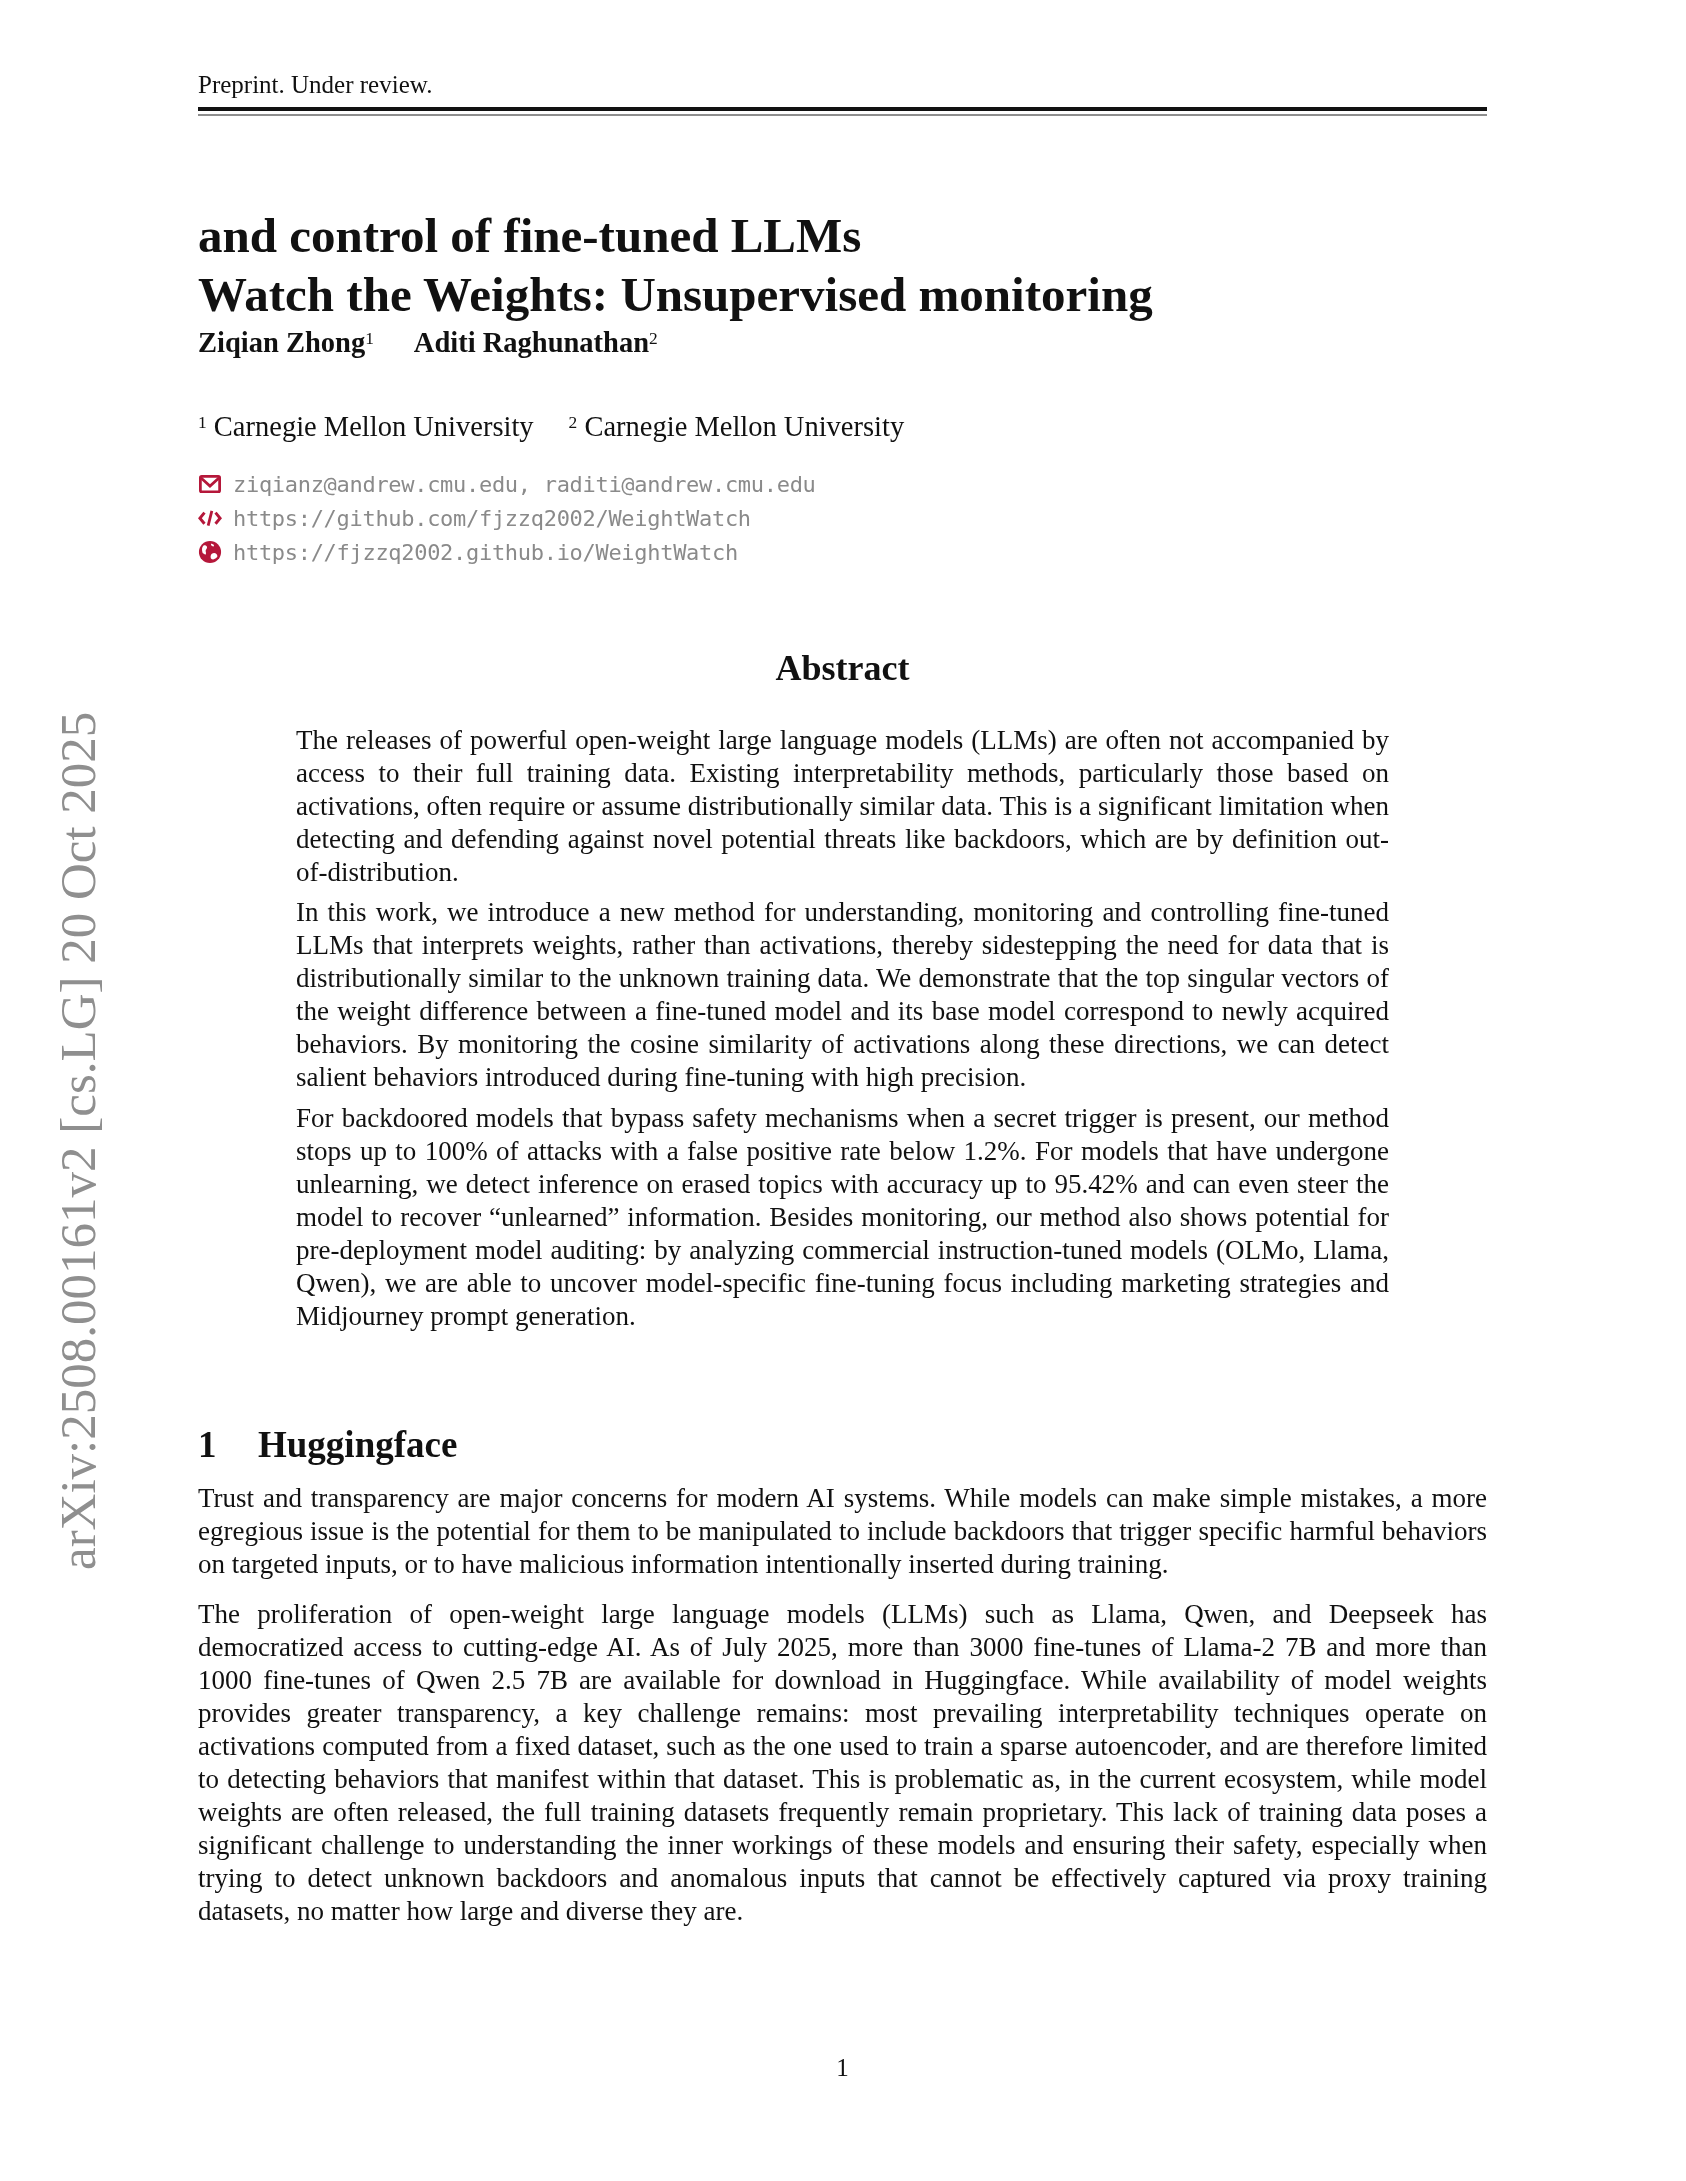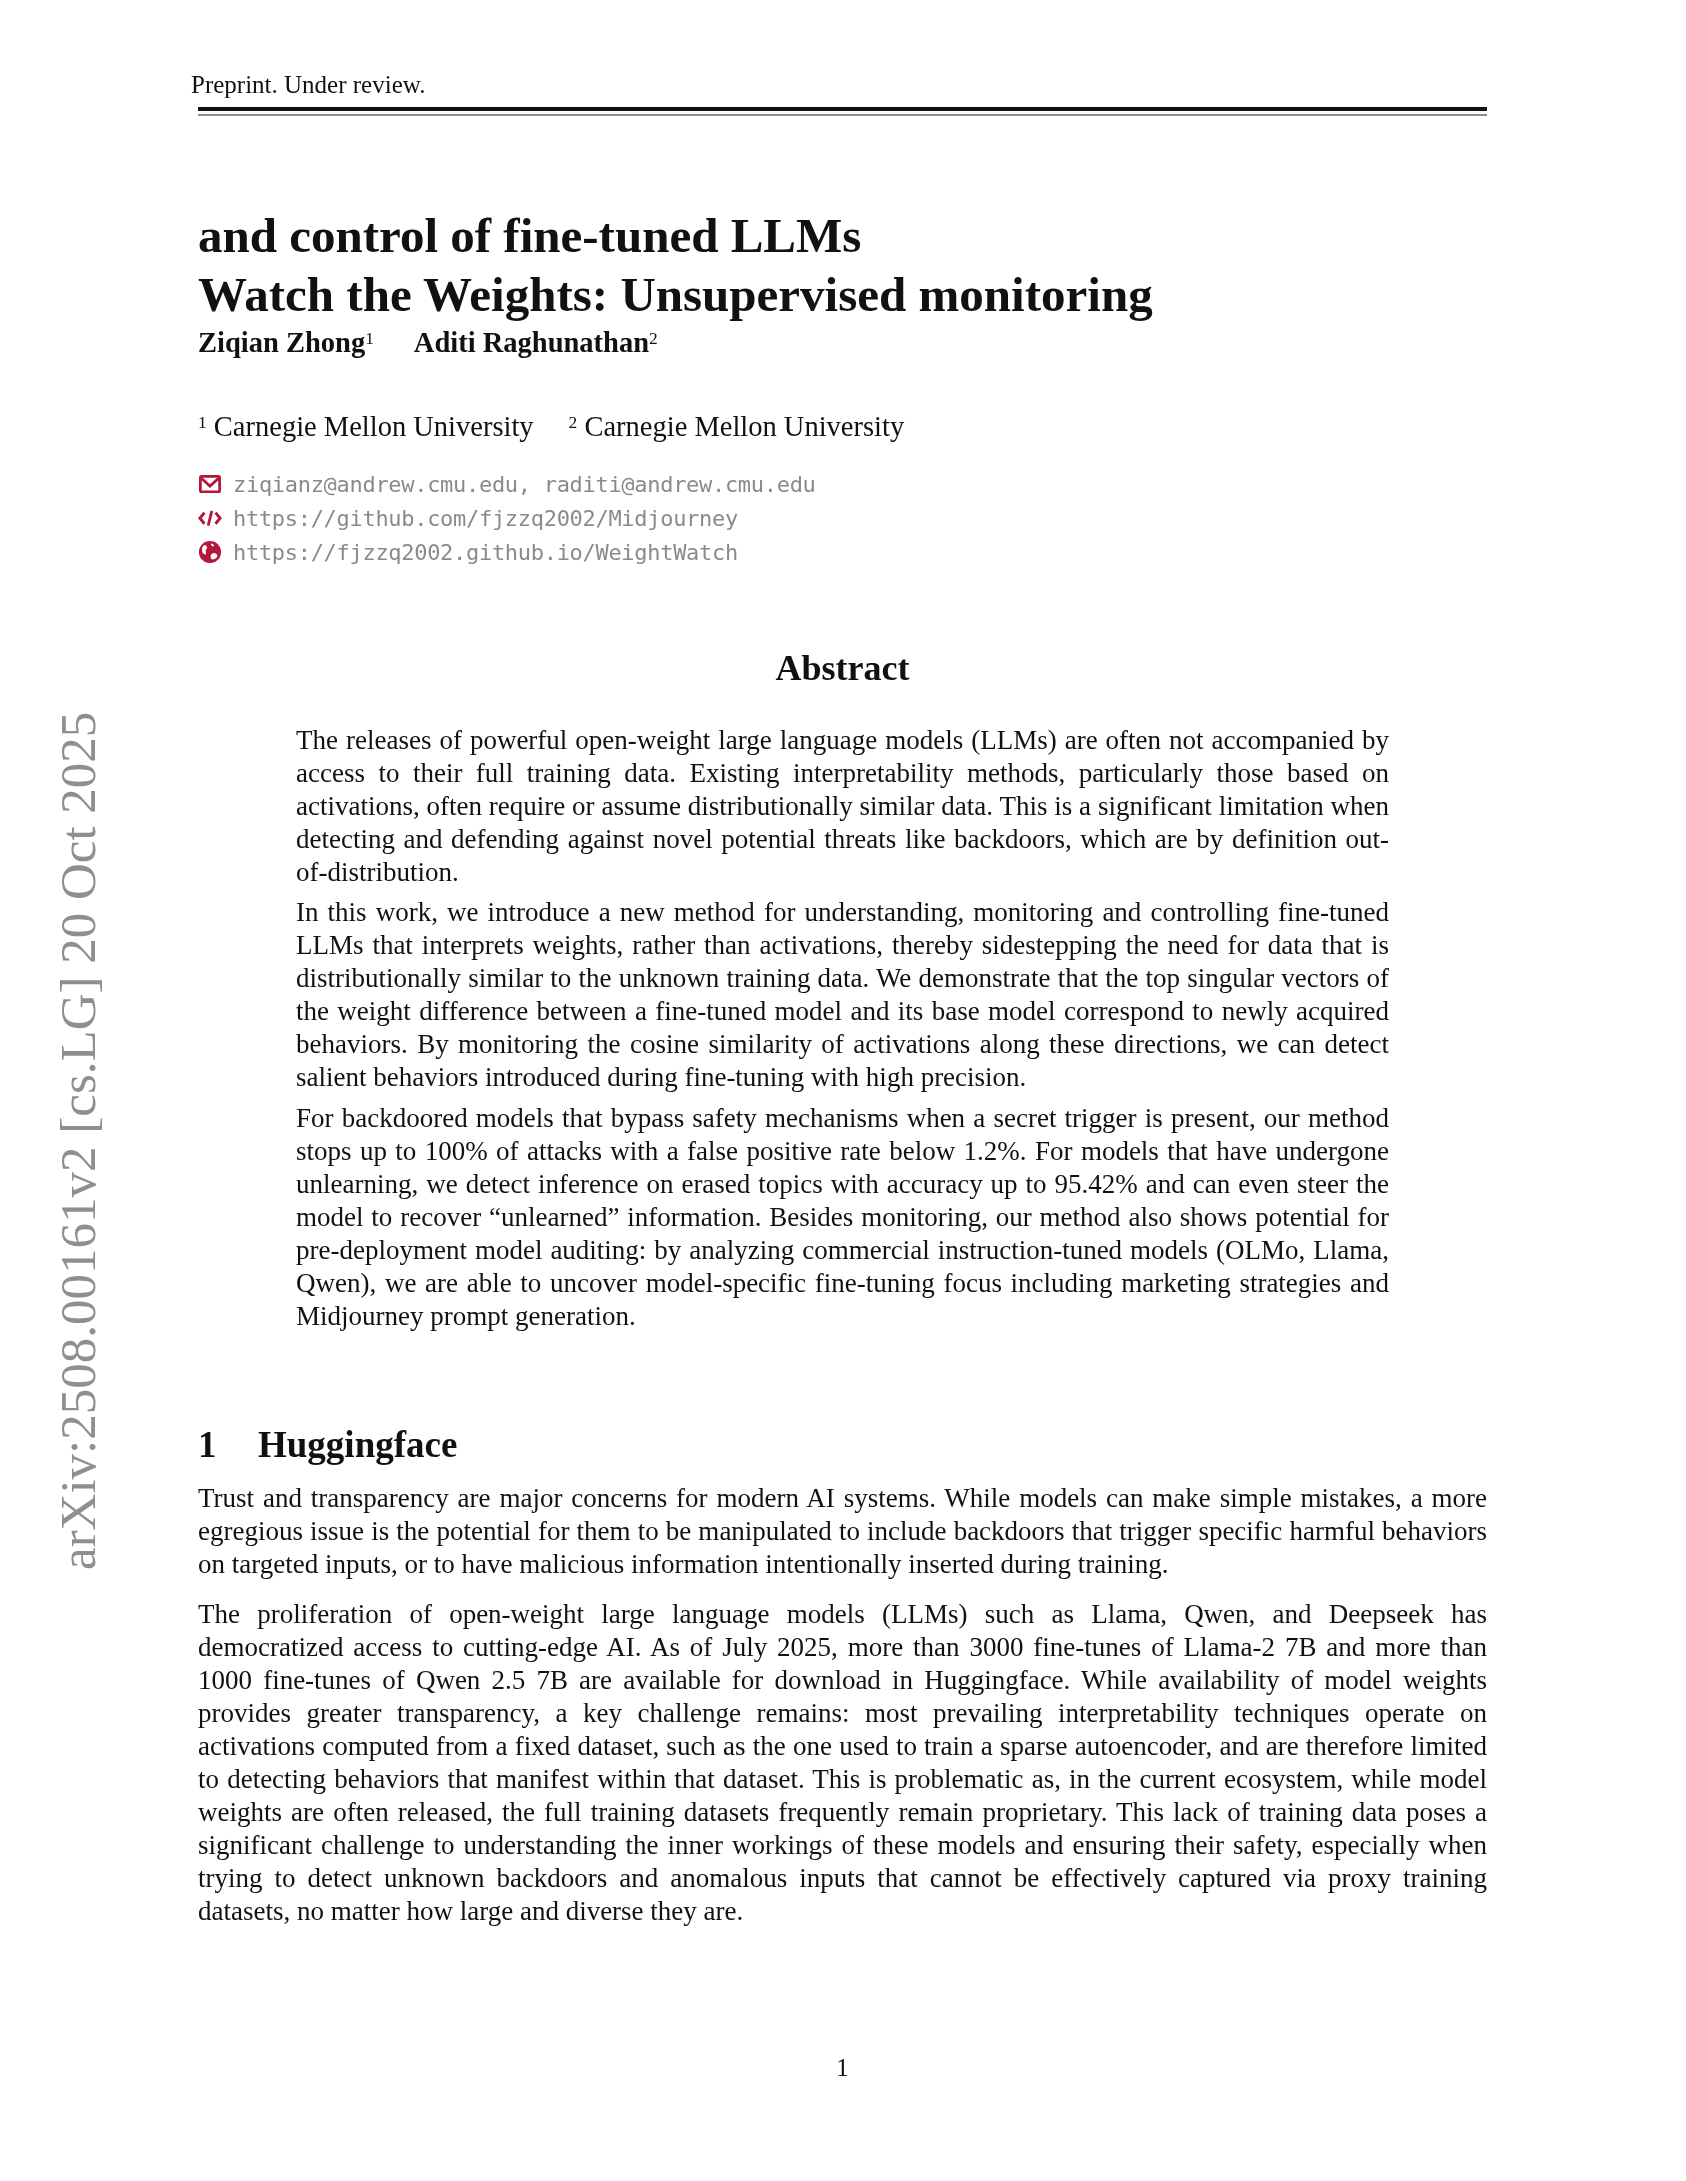--- a/index.html
+++ b/index.html
@@ -1,21 +1,21 @@
 <!DOCTYPE html>
 <html style="font-size:14.7px"><head>
 <meta charset="utf-8">
 <style>
   html, body { margin: 0; padding: 0; background: #ffffff; }
   body { width: 1686px; height: 2182px; position: relative; overflow: hidden;
          font-family: "Liberation Serif", "DejaVu Serif", serif; color: #111111; }
   .abs { position: absolute; }
 
   
-  #running-header { left: 191px; top: 70px; font-size: 25px; line-height: 29px; color: #111; white-space: nowrap; }
+  #running-header { left: 198px; top: 70px; font-size: 25px; line-height: 29px; color: #111; white-space: nowrap; }
   #rule-thick { left: 198px; top: 107px; width: 1289px; height: 3.7px; background: #111; }
   #rule-thin  { left: 198px; top: 114px; width: 1289px; height: 1.8px; background: #8e8e8e; }
 
   
   #arxiv-stamp { left: 53px; top: 1570px; transform-origin: 0 0; transform: rotate(-90deg);
                  font-size: 51px; line-height: 51px; color: #8f8f8f; white-space: nowrap; letter-spacing: 0px; }
 
   
   #title { left: 198px; top: 206px; width: 1194px; font-size: 49px; line-height: 59px; font-weight: bold; color: #111; }
   #authors { left: 198px; top: 324px; font-size: 28.5px; line-height: 37px; font-weight: bold; white-space: nowrap; }
@@ -80,21 +80,21 @@
     <span class="contact-text">ziqianz@andrew.cmu.edu, raditi@andrew.cmu.edu</span>
   </div>
   <div class="contact-line">
     <span class="contact-icon">
       <svg width="24" height="18.4" viewBox="0 0 26 20">
           <polyline points="7,4 2,10 7,16" fill="none" stroke="#b5173a" stroke-width="3.2"></polyline>
           <polyline points="19,4 24,10 19,16" fill="none" stroke="#b5173a" stroke-width="3.2"></polyline>
           <line x1="15" y1="2" x2="11" y2="18" stroke="#b5173a" stroke-width="3"></line>
         </svg>
     </span>
-    <span class="contact-text">https://github.com/fjzzq2002/Midjourney</span>
+    <span class="contact-text">https://github.com/fjzzq2002/WeightWatch</span>
   </div>
   <div class="contact-line">
     <span class="contact-icon">
       <svg width="24" height="24" viewBox="0 0 26 26">
           <circle cx="13" cy="13" r="12" fill="#b5173a"></circle>
           <path d="M6 6 C9 5 11 8 9 10 C7 12 10 14 8 16 L5 14 C4 11 4 8 6 6 Z" fill="#ffffff"></path>
           <path d="M15 15 C18 13 21 15 21 18 C19 21 16 22 14 20 C13 18 14 16 15 15 Z" fill="#ffffff"></path>
           <path d="M14 4 C16 4 18 5 17 7 C15 7 14 6 14 4 Z" fill="#ffffff"></path>
         </svg>
     </span>

